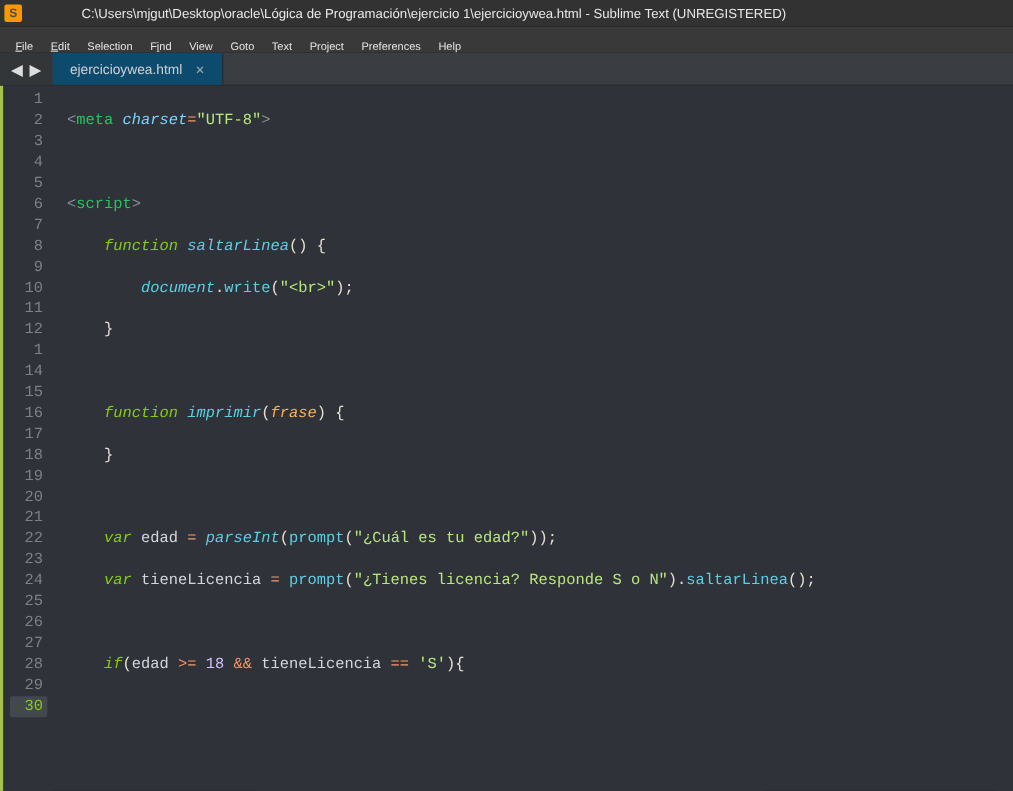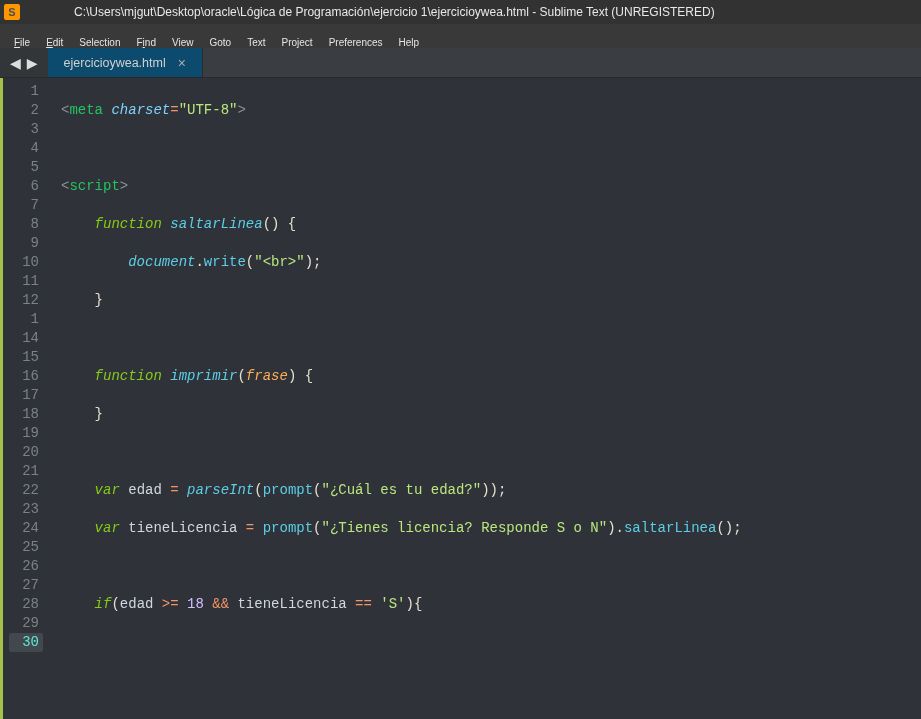--- a/index.html
+++ b/index.html
@@ -82,21 +82,21 @@
   }
   .gutter {
     background:#2f3238;
     padding: 4px 10px 0 6px;
     text-align:right;
     color:#7a8288;
     user-select:none;
     min-width:46px;
   }
   .gutter div { height:19px; }
-  .gutter .curr { background:#43484f; color:#5eead4; border-radius:2px; padding-right:4px; margin-right:-4px;}
+  .gutter .curr { background:#43484f; color:#84cc16; border-radius:2px; padding-right:4px; margin-right:-4px;}
   .code {
     padding:4px 0 0 12px;
     white-space:pre;
     color:#d7dae0;
   }
   .code div { height:19px; }
   .p  { color:#e6e1cf; }   
   .kw { color:#84cc16; font-style:italic; } 
   .fn { color:#5ccfe6; font-style:italic; } 
   .fp { color:#ffae57; font-style:italic; } 

